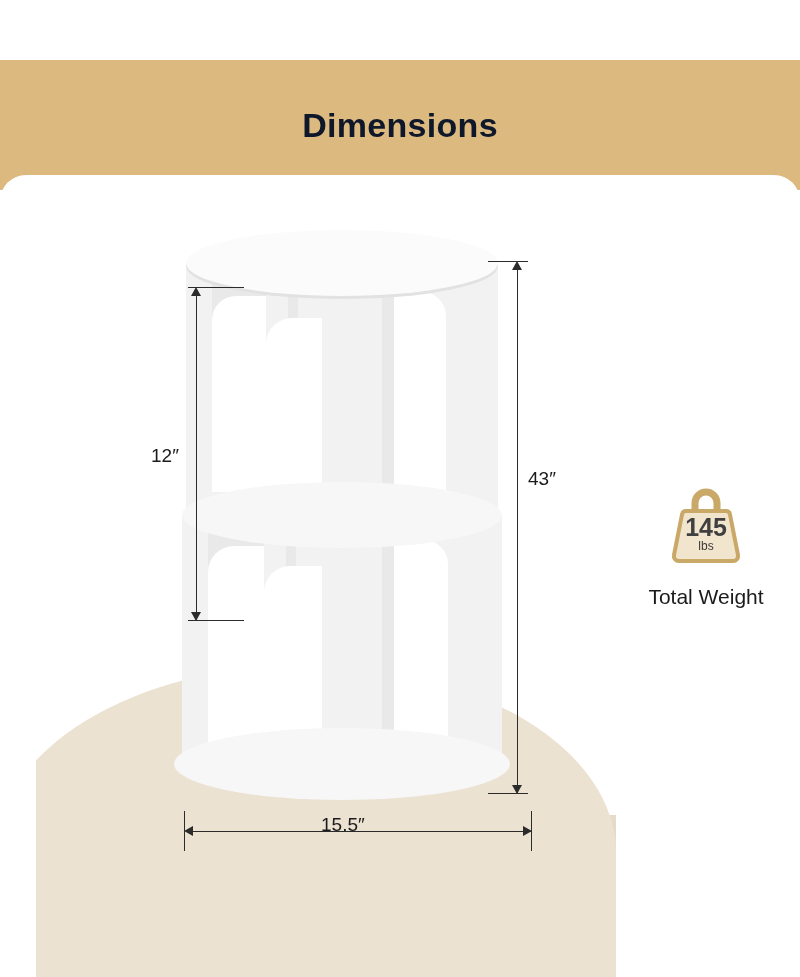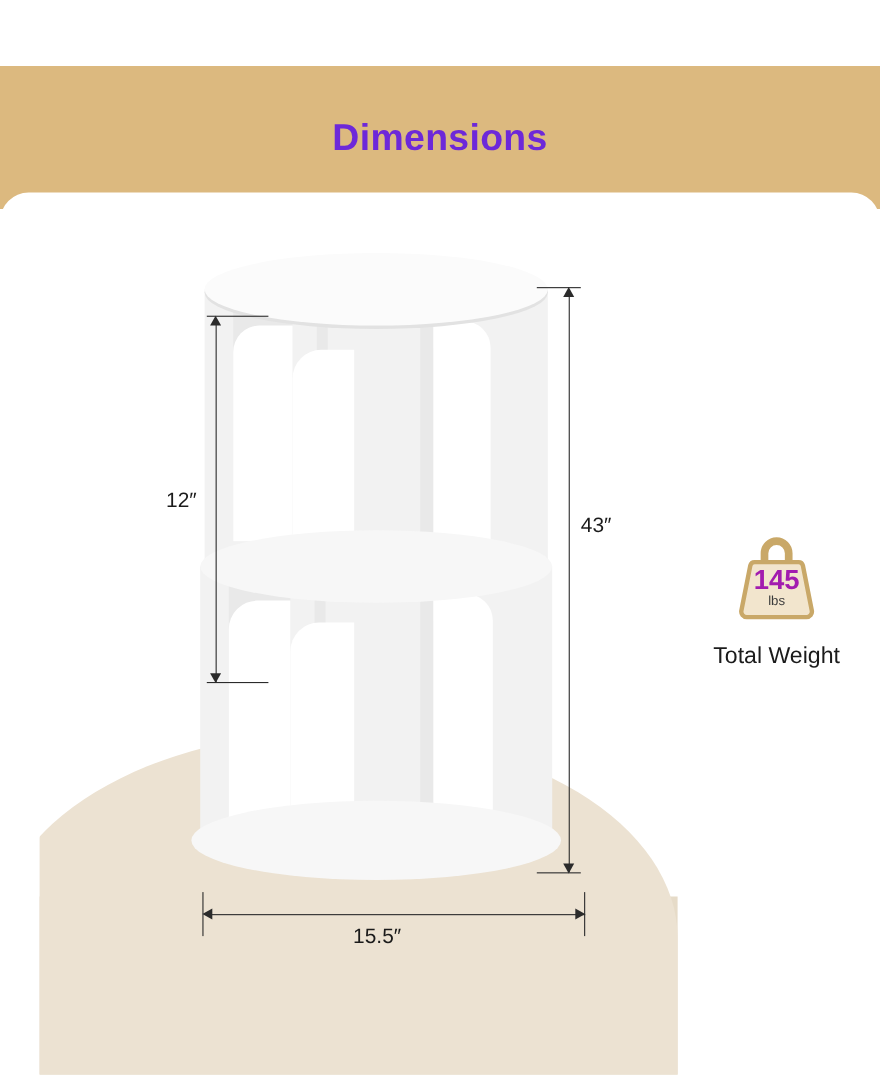--- a/index.html
+++ b/index.html
@@ -38,21 +38,21 @@
     top: 0;
     width: 800px;
     height: 130px;
     display: flex;
     align-items: center;
     justify-content: center;
   }
   .header-title {
     font-size: 34px;
     font-weight: bold;
-    color: #6d28d9;
+    color: #0f172a;
     letter-spacing: 0.3px;
   }
   
   .sheet {
     position: absolute;
     left: 0;
     top: 175px;
     width: 800px;
     height: 802px;
     background: #ffffff;
@@ -232,21 +232,21 @@
     margin: 0 auto 18px auto;
   }
   .weight-number {
     position: absolute;
     left: 0;
     top: 28px;
     width: 78px;
     text-align: center;
     font-size: 25px;
     font-weight: bold;
-    color: #a21caf;
+    color: #404040;
   }
   .weight-unit {
     position: absolute;
     left: 0;
     top: 54px;
     width: 78px;
     text-align: center;
     font-size: 12px;
     color: #3a3a3a;
   }
@@ -321,21 +321,21 @@
     <div class="arrow arrow-down" style="left:476px; top:610px;"></div>
     <div class="tick" style="left:452px; top:86px; width:40px; height:1px;"></div>
     <div class="tick" style="left:452px; top:618px; width:40px; height:1px;"></div>
     <div class="dim-label" style="left:492px; top:293px;">43″</div>
 
     <div class="dim-line dim-h" style="left:152px; top:656px; width:344px;"></div>
     <div class="arrow arrow-left" style="left:148px; top:651px;"></div>
     <div class="arrow arrow-right" style="left:487px; top:651px;"></div>
     <div class="tick" style="left:148px; top:636px; width:1px; height:40px;"></div>
     <div class="tick" style="left:495px; top:636px; width:1px; height:40px;"></div>
-    <div class="dim-label" style="left:285px; top:666px;">15.5″</div>
+    <div class="dim-label" style="left:285px; top:639px;">15.5″</div>
 
     <div class="capacity">
       <div class="weight-icon">
         <svg width="78" height="80" viewBox="0 0 78 80" xmlns="http://www.w3.org/2000/svg" aria-hidden="true">
           <path d="M28 26 V18 a11 11 0 0 1 22 0 V26" fill="none" stroke="#c9a868" stroke-width="7" stroke-linecap="round"></path>
           <path d="M19 26 H59 a4 4 0 0 1 3.9 3.1 L71 70 a5 5 0 0 1 -4.9 6 H11.9 A5 5 0 0 1 7 70 L15.1 29.1 A4 4 0 0 1 19 26 Z" fill="#f2e5cd" stroke="#c9a868" stroke-width="4"></path>
         </svg>
         <div class="weight-number">145</div>
         <div class="weight-unit">lbs</div>
       </div>

